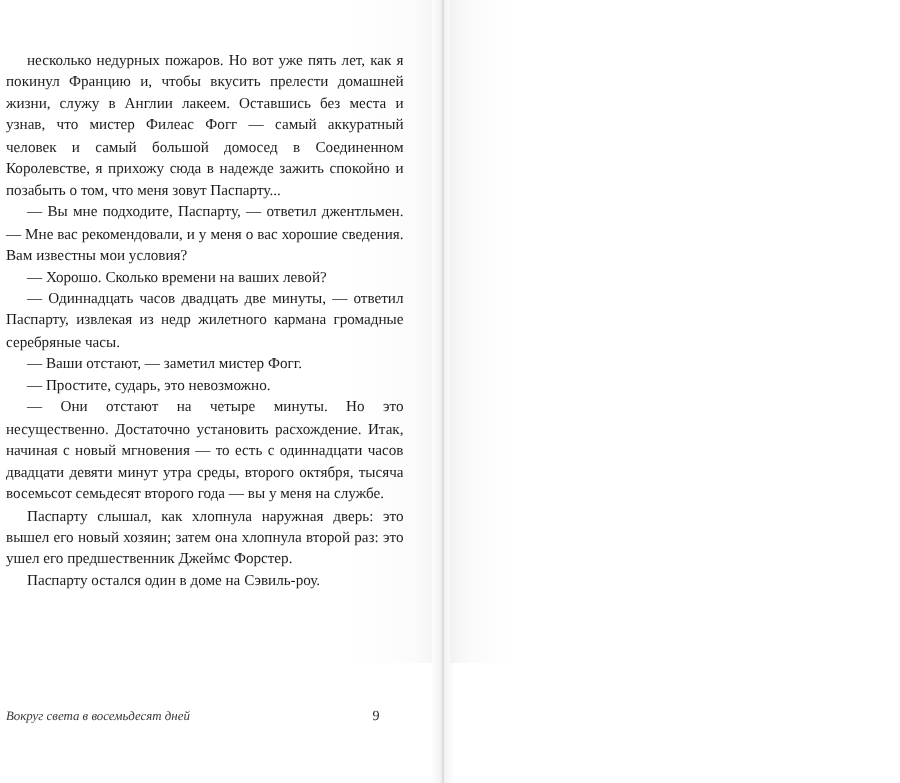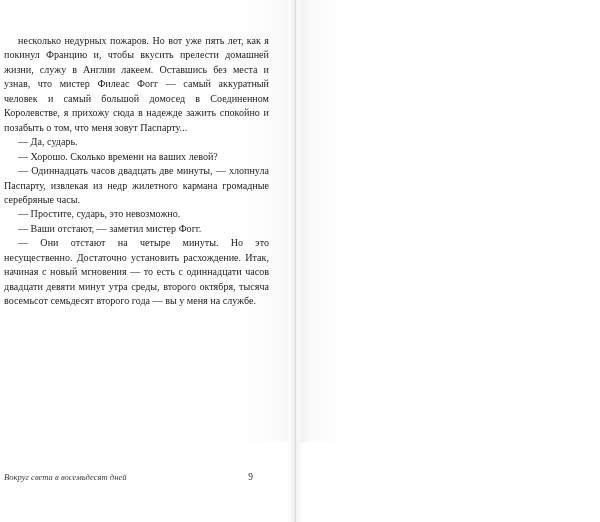--- a/index.html
+++ b/index.html
@@ -111,26 +111,28 @@
   #footer-left .footer-pageno { margin-left: auto; margin-right: 16px; }
 </style>
 </head>
 <body>
 
 <div id="book-spread">
 
   <div class="page" id="page-left">
     <div class="text-column" id="left-column">
       <p class="para">несколько недурных пожаров. Но вот уже пять лет, как я покинул Францию и, чтобы вкусить прелести домашней жизни, служу в Англии лакеем. Оставшись без места и узнав, что мистер Филеас Фогг — самый аккуратный человек и самый большой домосед в Соединенном Королевстве, я прихожу сюда в надежде зажить спокойно и позабыть о том, что меня зовут Паспарту...</p>
-      <p class="para">— Да, сударь.</p>
+      <p class="para">— Вы мне подходите, Паспарту, — ответил джентльмен. — Мне вас рекомендовали, и у меня о вас хорошие сведения. Вам известны мои условия?</p>
       <p class="para">— Хорошо. Сколько времени на ваших левой?</p>
-      <p class="para">— Одиннадцать часов двадцать две минуты, — хлопнула Паспарту, извлекая из недр жилетного кармана громадные серебряные часы.</p>
+      <p class="para">— Одиннадцать часов двадцать две минуты, — ответил Паспарту, извлекая из недр жилетного кармана громадные серебряные часы.</p>
+      <p class="para">— Ваши отстают, — заметил мистер Фогг.</p>
       <p class="para">— Простите, сударь, это невозможно.</p>
-      <p class="para">— Ваши отстают, — заметил мистер Фогг.</p>
       <p class="para">— Они отстают на четыре минуты. Но это несущественно. Достаточно установить расхождение. Итак, начиная с новый мгновения — то есть с одиннадцати часов двадцати девяти минут утра среды, второго октября, тысяча восемьсот семьдесят второго года — вы у меня на службе.</p>
+      <p class="para">Паспарту слышал, как хлопнула наружная дверь: это вышел его новый хозяин; затем она хлопнула второй раз: это ушел его предшественник Джеймс Форстер.</p>
+      <p class="para">Паспарту остался один в доме на Сэвиль-роу.</p>
     </div>
 
     <div class="page-footer" id="footer-left">
       <div class="footer-row">
         <span class="footer-title">Вокруг света в восемьдесят дней</span>
         <span class="footer-pageno">9</span>
       </div>
     </div>
   </div>
 

